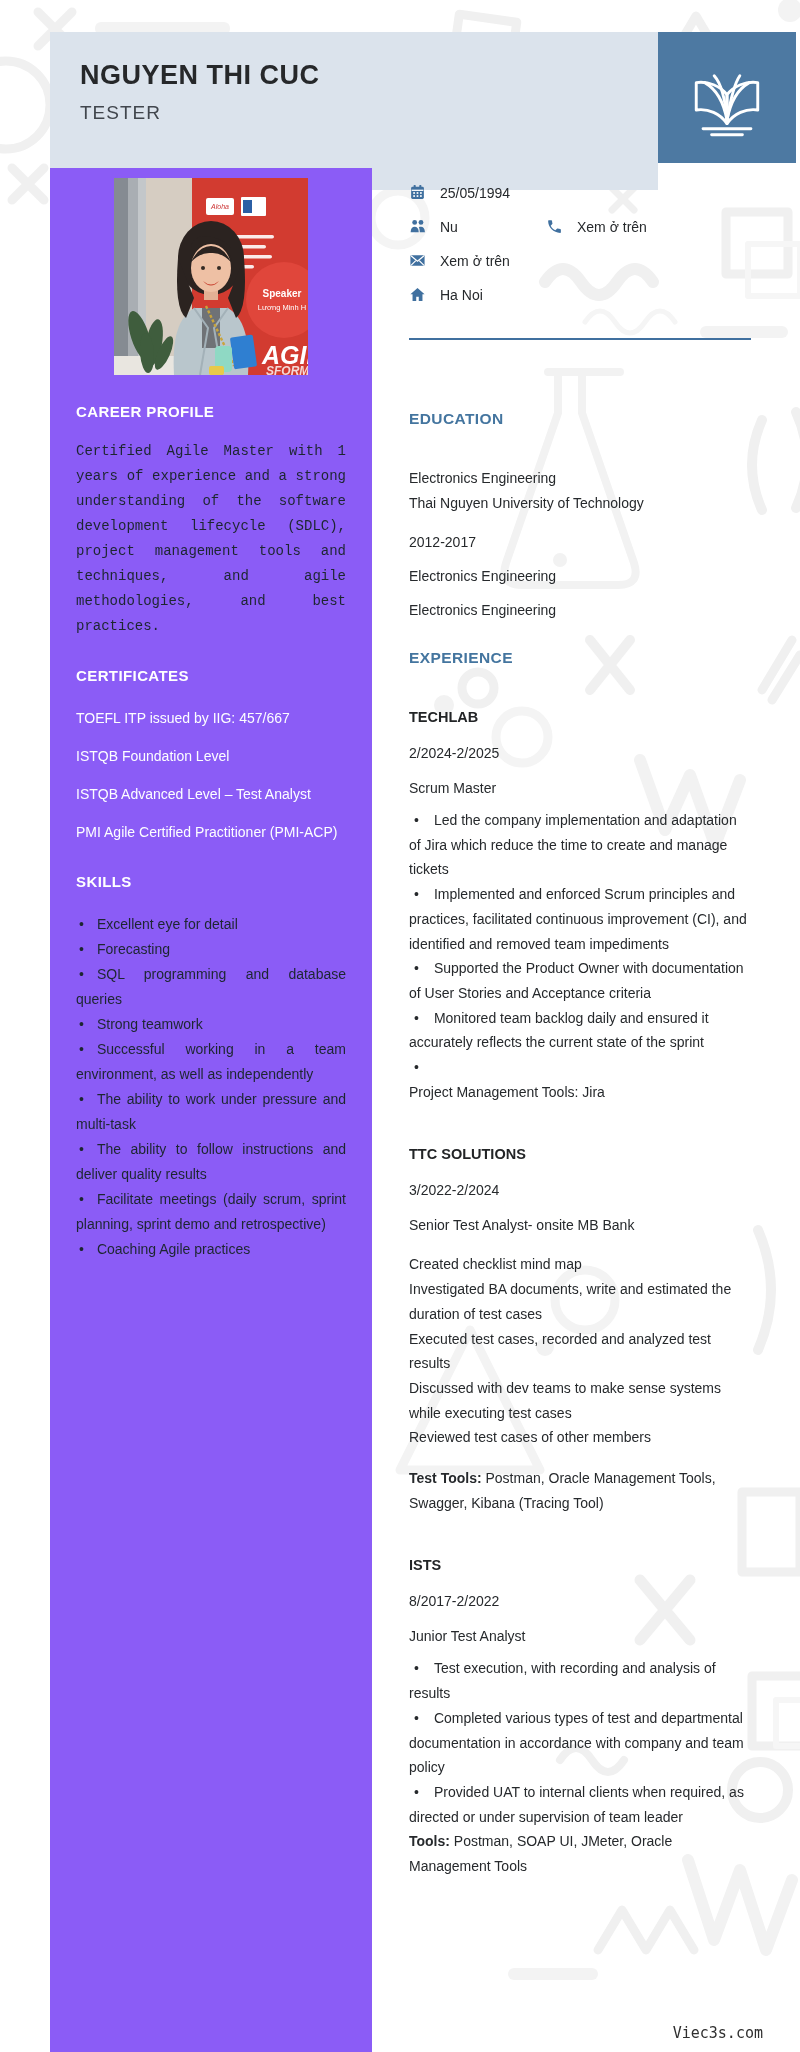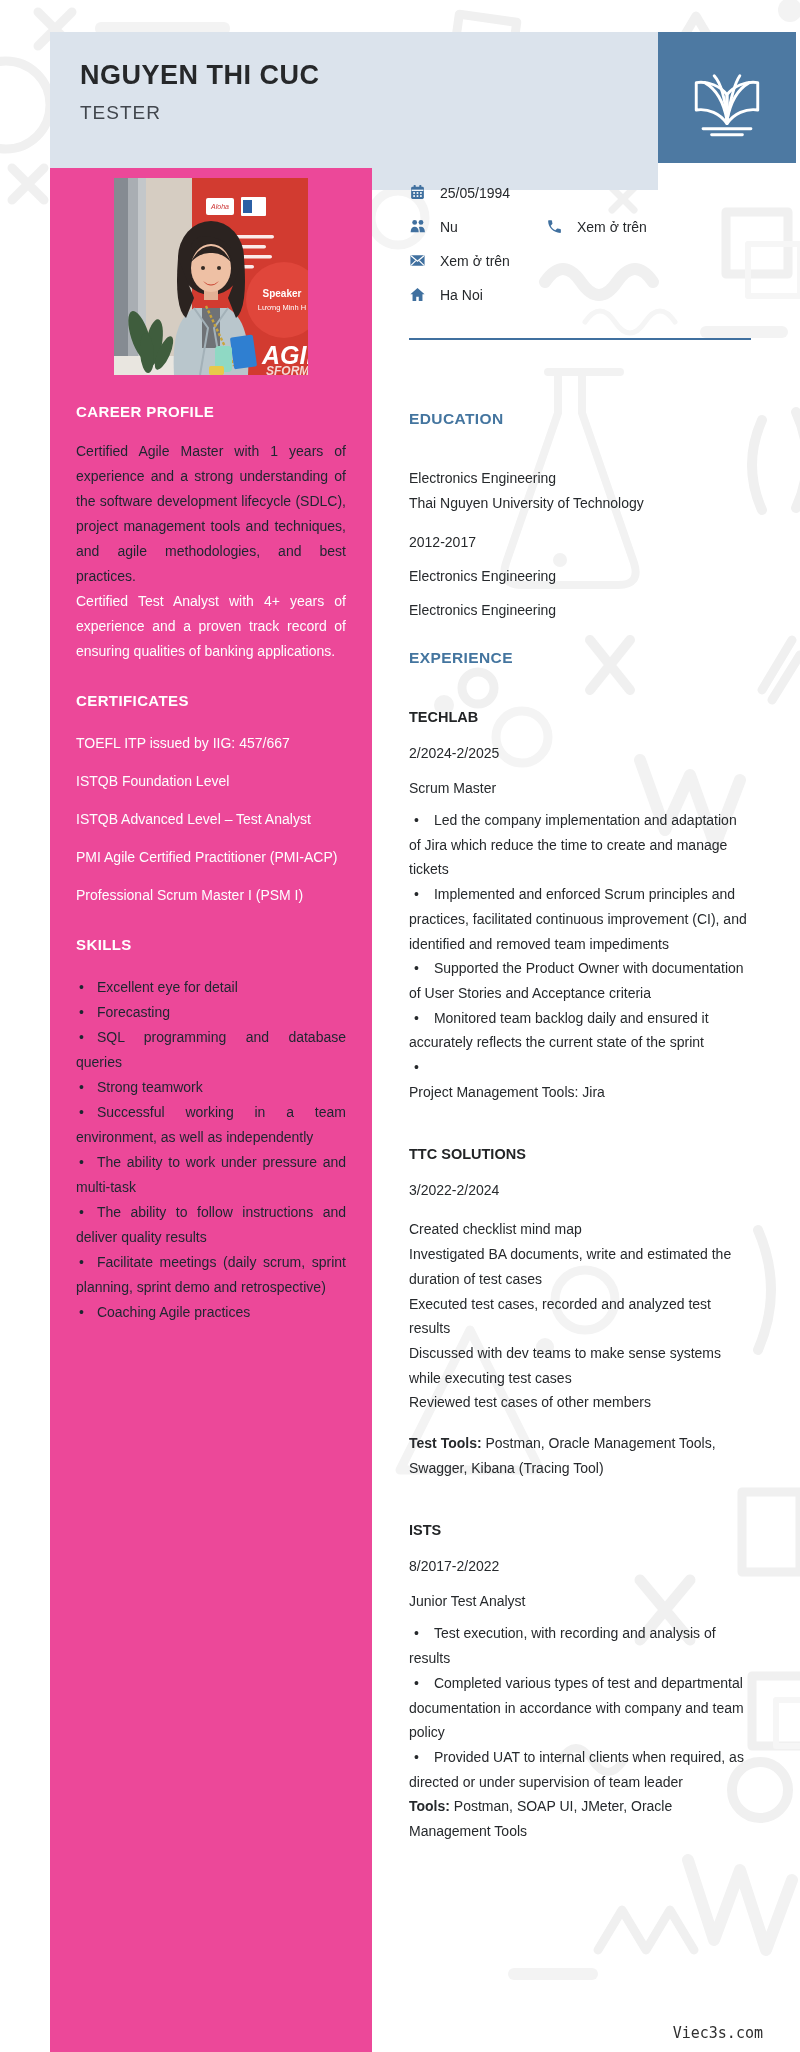--- a/index.html
+++ b/index.html
@@ -8,29 +8,29 @@
     font-family:"Liberation Sans", sans-serif;color:#26292c;
   }
   .bg-pattern{position:absolute;left:0;top:0;z-index:1;}
   
   .header{position:absolute;left:50px;top:32px;width:608px;height:158px;background:#dbe3ec;z-index:2;}
   .header h1{margin:28px 0 0 30px;font-size:27px;font-weight:bold;letter-spacing:.5px;color:#26282a;}
   .header .subtitle{margin:11px 0 0 30px;font-size:19px;letter-spacing:1px;color:#41464d;}
   .logo-box{position:absolute;left:658px;top:32px;width:138px;height:131px;background:#4d79a2;z-index:2;
     display:flex;align-items:center;justify-content:center;}
   
-  .sidebar{position:absolute;left:50px;top:168px;width:322px;height:1884px;background:#ec4899;z-index:2;
+  .sidebar{position:absolute;left:50px;top:168px;width:322px;height:1884px;background:#8b5cf6;z-index:2;
     box-sizing:border-box;padding:10px 26px 0;}
   .photo{width:194px;height:197px;margin:0 auto;display:block;}
   .side-h{color:#ffffff;font-size:15px;font-weight:bold;letter-spacing:.4px;margin:28px 0 0;}
   .side-p{font-size:14px;line-height:25px;margin:19px 0 0;}
   .side-p.cont{margin:0;}
   .dark-t{color:#1d2630;}
   .light-t{color:#fdfeff;}
-  .justify{text-align:justify;}
+  .justify{text-align:justify;font-family:Liberation Mono, monospace;}
   .certs{margin-top:22px;}
   .certs p{margin:13px 0 8px;color:#fdfeff;font-size:14px;line-height:25px;text-align:justify;}
   .skills-list{list-style:none;margin:22px 0 0;padding:0;color:#1d2630;font-size:14px;line-height:25px;}
   .skills-list li{text-align:justify;}
   .skills-list .dot{margin:0 13px 0 3px;}
   
   .content{position:absolute;left:409px;top:168px;width:342px;z-index:2;font-size:14px;color:#26292c;}
   .info{margin-top:12px;}
   .info-row{display:flex;align-items:center;margin-bottom:9px;height:25px;}
   .icn{width:17px;height:17px;margin-right:14px;flex:none;}
@@ -166,34 +166,32 @@
       <path d="M89 103 Q97 110 105 103 Q97 112 89 103 Z" fill="#c8402f"></path>
       <path d="M92 128 L120 188" stroke="#c9a43c" stroke-width="2.4" stroke-dasharray="3 2" fill="none"></path>
       <rect x="118" y="158" width="23" height="32" rx="2" fill="#2f7fd1" transform="rotate(-8 129 174)"></rect>
       <rect x="101" y="168" width="17" height="26" rx="4" fill="#8fd9c4"></rect>
       <rect x="95" y="188" width="15" height="9" rx="2" fill="#e8c94a"></rect>
     </g>
   </svg>
 
   <h2 class="side-h">CAREER PROFILE</h2>
   <p class="side-p dark-t justify">Certified Agile Master with 1 years of experience and a strong understanding of the software development lifecycle (SDLC), project management tools and techniques, and agile methodologies, and best practices.</p>
-  <p class="side-p cont light-t justify">Certified Test Analyst with 4+ years of experience and a proven track record of ensuring qualities of banking applications.</p>
 
   <h2 class="side-h">CERTIFICATES</h2>
   <div class="certs">
 
       <p>TOEFL ITP issued by IIG: 457/667</p>
 
       <p>ISTQB Foundation Level</p>
 
       <p>ISTQB Advanced Level – Test Analyst</p>
 
       <p>PMI Agile Certified Practitioner (PMI-ACP)</p>
 
-      <p>Professional Scrum Master I (PSM I)</p>
     </div>
 
   <h2 class="side-h">SKILLS</h2>
   <ul class="skills-list">
 
       <li><span class="dot">•</span><span>Excellent eye for detail</span></li>
 
       <li><span class="dot">•</span><span>Forecasting</span></li>
 
       <li><span class="dot">•</span><span>SQL programming and database queries</span></li>
@@ -292,20 +290,21 @@
         <li><span class="dot">•</span><span>Monitored team backlog daily and ensured it accurately reflects the current state of the sprint</span></li>
 
         <li><span class="dot">•</span><span></span></li>
       </ul>
     <p class="tools-line">Project Management Tools: Jira</p>
   </section>
 
   <section>
     <p class="job-company">TTC SOLUTIONS</p>
     <p class="job-period">3/2022-2/2024</p>
+    <p class="job-role">Senior Test Analyst- onsite MB Bank</p>
     <div class="plain-lines">
 
         <p>Created checklist mind map</p>
 
         <p>Investigated BA documents, write and estimated the duration of test cases</p>
 
         <p>Executed test cases, recorded and analyzed test results</p>
 
         <p>Discussed with dev teams to make sense systems while executing test cases</p>
 

